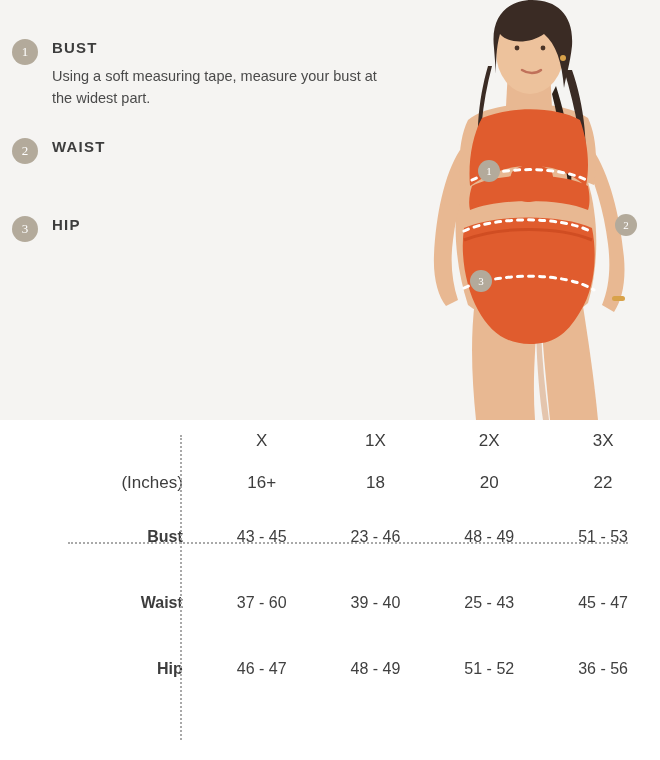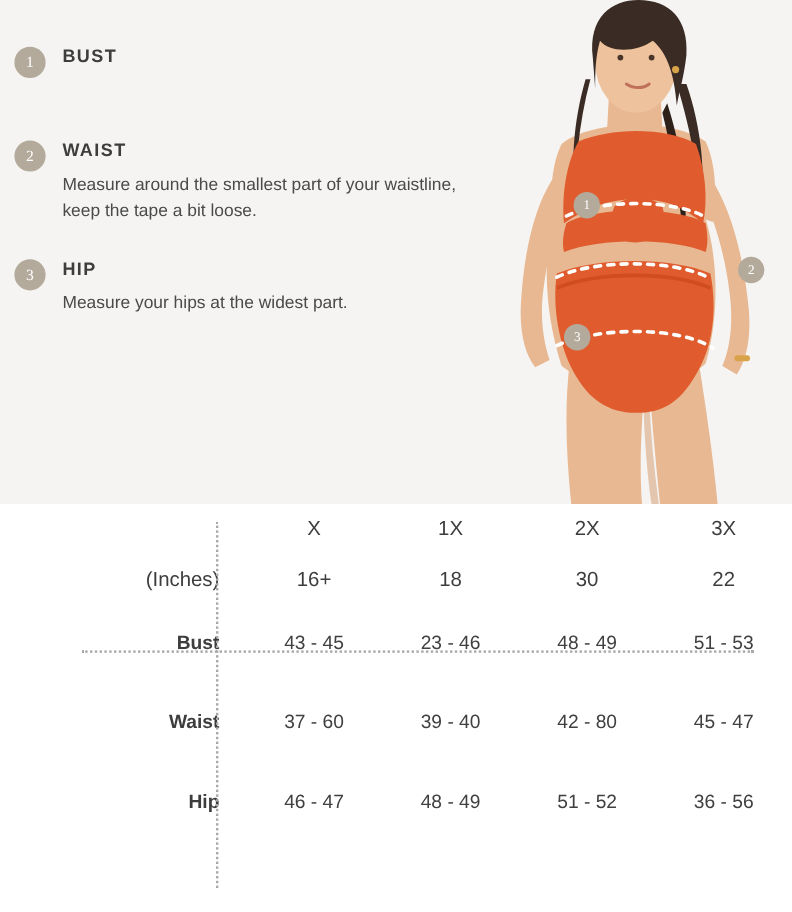--- a/index.html
+++ b/index.html
@@ -187,32 +187,31 @@
 
 <div class="page">
 
   <div class="top">
 
     <div class="instructions">
 
       <div class="step">
         <div class="step-badge">1</div>
         <div class="step-title">BUST</div>
+        <div class="step-desc">Using a soft measuring tape, measure your bust at the widest part.</div>
       </div>
 
       <div class="step">
         <div class="step-badge">2</div>
         <div class="step-title">WAIST</div>
-        <div class="step-desc">Measure around the smallest part of your waistline, keep the tape a bit loose.</div>
       </div>
 
       <div class="step">
         <div class="step-badge">3</div>
         <div class="step-title">HIP</div>
-        <div class="step-desc">Measure your hips at the widest part.</div>
       </div>
 
     </div>
 
     <div class="model-wrap">
       <svg class="model-svg" width="300" height="420" viewBox="0 0 300 420">
 
         <rect x="0" y="0" width="300" height="420" fill="#f5f4f2"></rect>
 
         <path d="M115 300 C110 340 112 380 116 420 L175 420 C172 380 176 340 178 305 Z" fill="#e8b892"></path>
@@ -275,35 +274,35 @@
           <td class="cell-label"></td>
           <td>X</td>
           <td>1X</td>
           <td>2X</td>
           <td>3X</td>
         </tr>
         <tr class="row-inches">
           <td class="cell-label">(Inches)</td>
           <td>16+</td>
           <td>18</td>
-          <td>30</td>
+          <td>20</td>
           <td>22</td>
         </tr>
         <tr class="row-data">
           <td class="cell-label">Bust</td>
           <td>43 - 45</td>
           <td>23 - 46</td>
           <td>48 - 49</td>
           <td>51 - 53</td>
         </tr>
         <tr class="row-data">
           <td class="cell-label">Waist</td>
           <td>37 - 60</td>
           <td>39 - 40</td>
-          <td>42 - 80</td>
+          <td>25 - 43</td>
           <td>45 - 47</td>
         </tr>
         <tr class="row-data">
           <td class="cell-label">Hip</td>
           <td>46 - 47</td>
           <td>48 - 49</td>
           <td>51 - 52</td>
           <td>36 - 56</td>
         </tr>
       </tbody>

